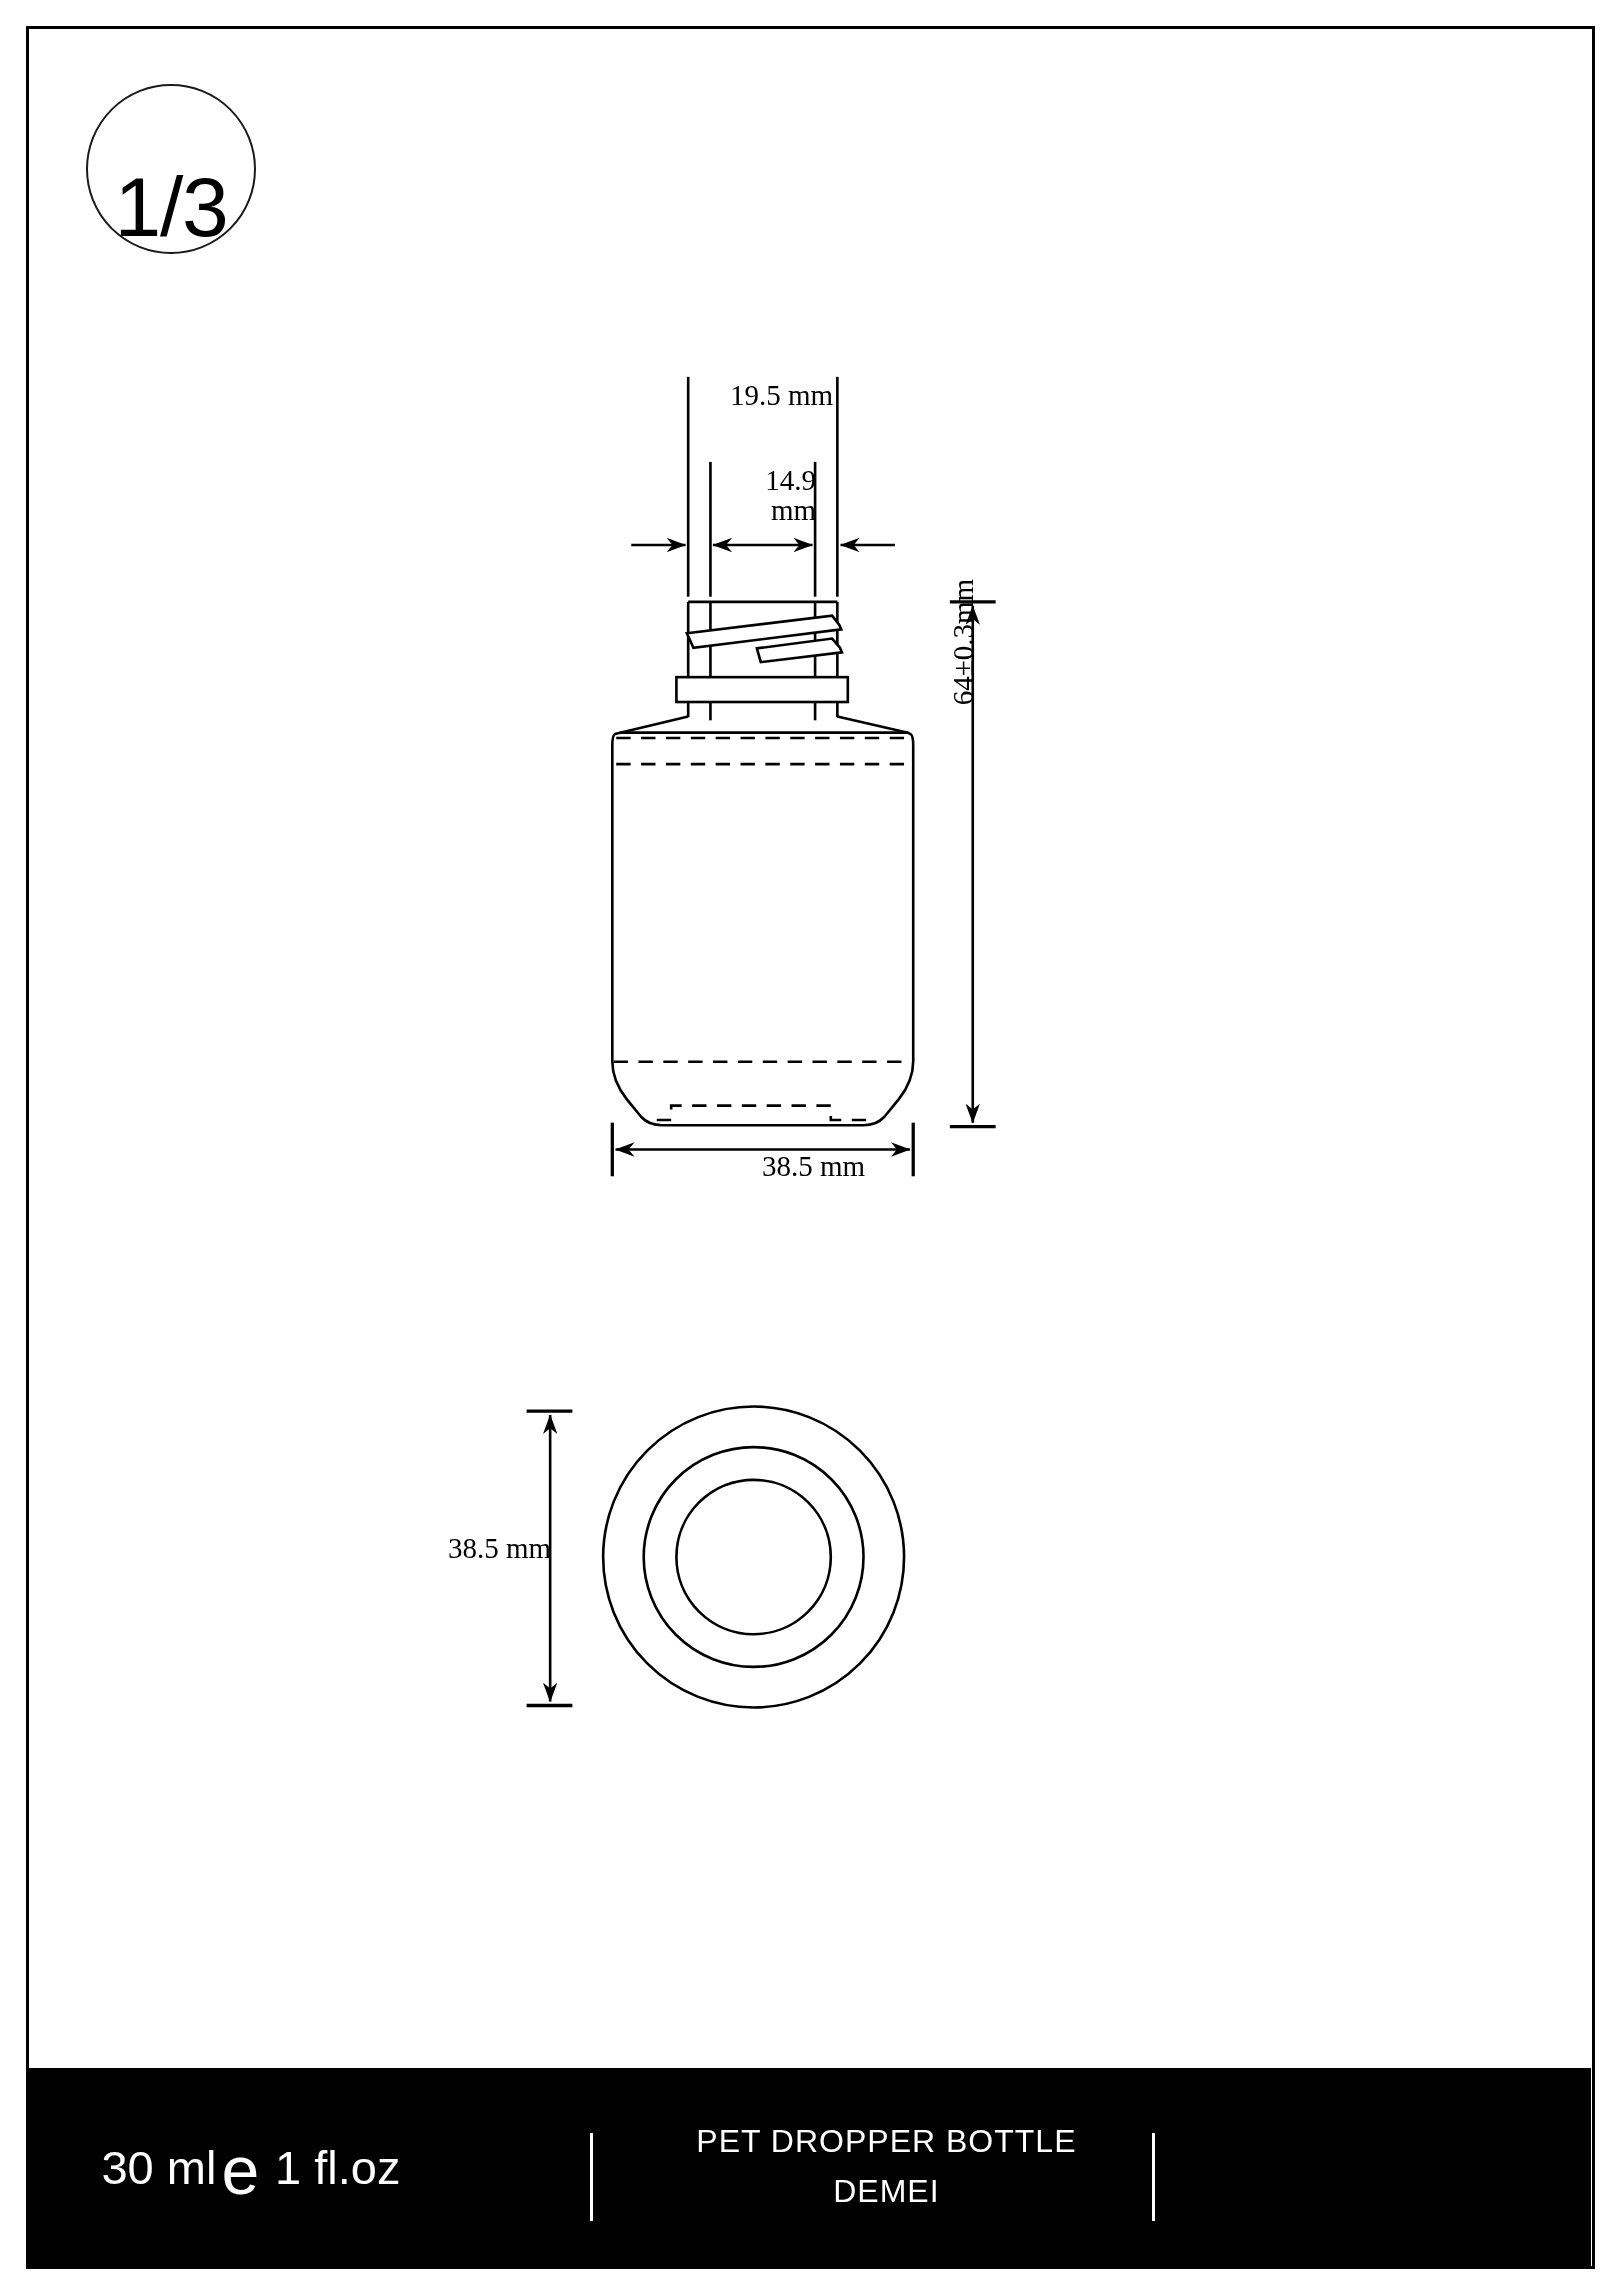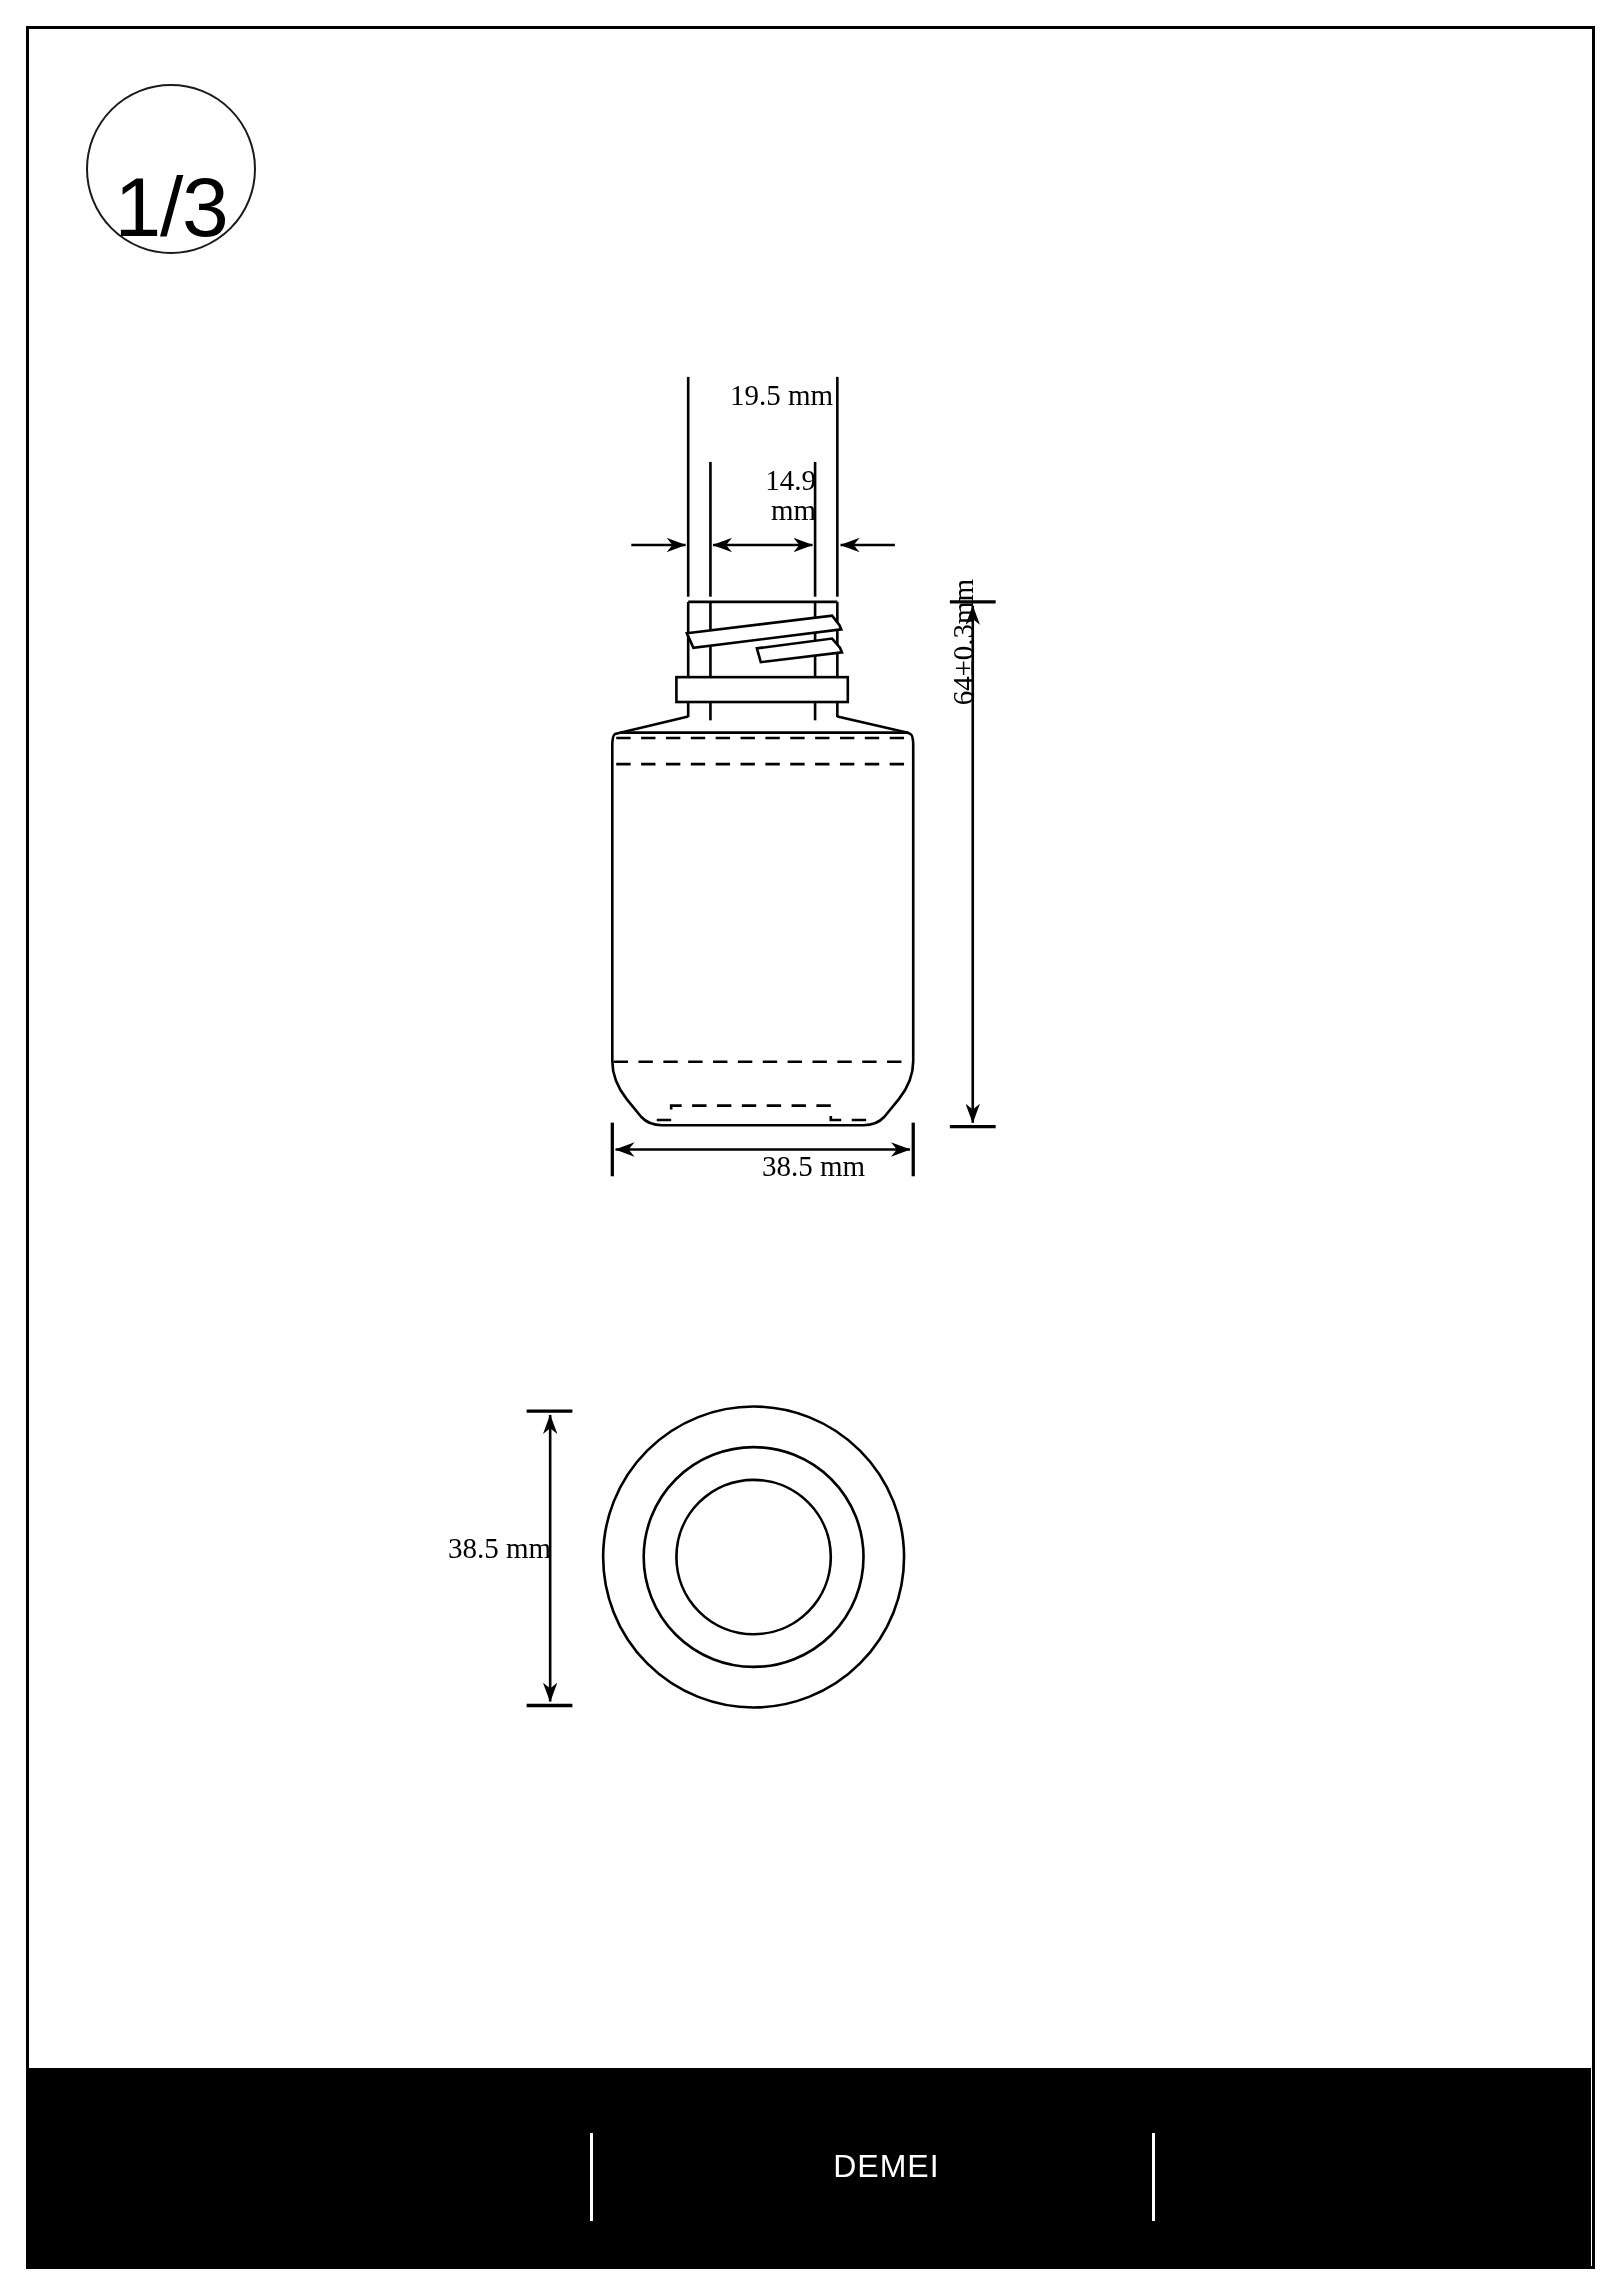--- a/index.html
+++ b/index.html
@@ -342,24 +342,30 @@
   </div>
 
   <div class="dim-text" id="dim-64">64±0.3mm</div>
 
   <div class="dim-text center" id="dim-385-front">38.5 mm</div>
 
   <div class="dim-text center" id="dim-385-bottom">38.5 mm</div>
 
   <div id="footer">
 
+    <div id="footer-volume">
+      <span class="vol-main">30 ml</span>
+      <span class="vol-e">e</span>
+      <span class="vol-oz">1 fl.oz</span>
+    </div>
 
     <div class="footer-divider" id="footer-divider-1"></div>
 
     <div id="footer-product">
+      <div class="prod-line">PET DROPPER BOTTLE</div>
       <div class="prod-line">DEMEI</div>
     </div>
 
     <div class="footer-divider" id="footer-divider-2"></div>
 
   </div>
 
 </div>
 
 

